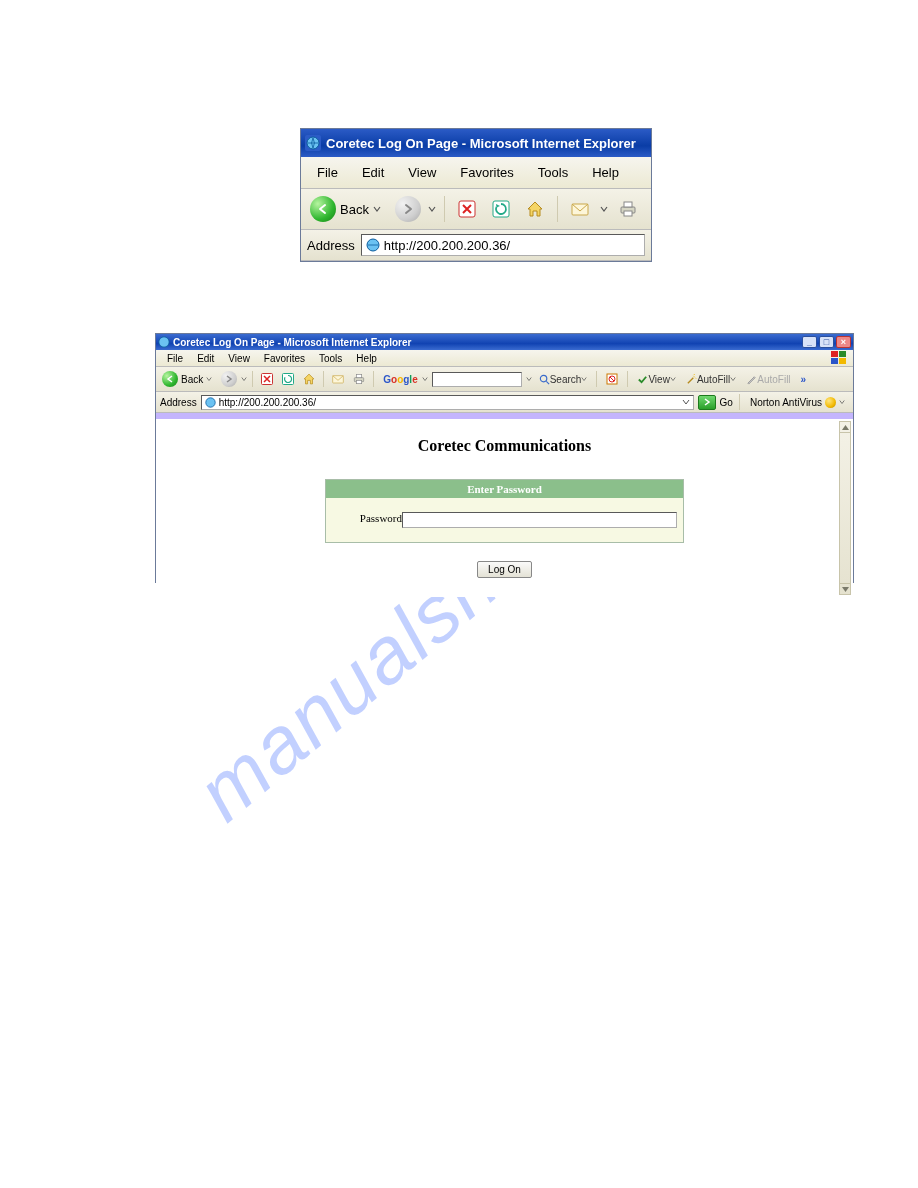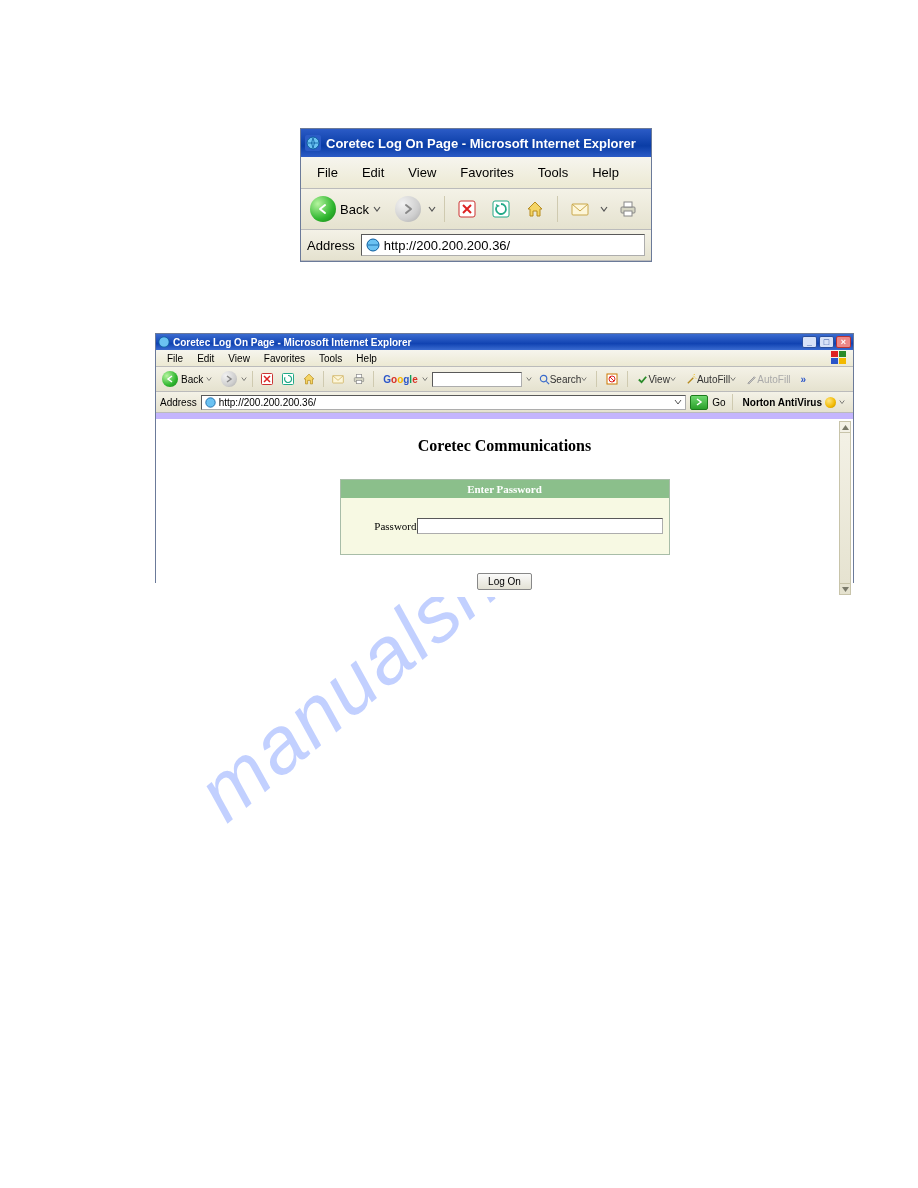--- a/index.html
+++ b/index.html
@@ -129,31 +129,31 @@
   .google-logo .y { color:#f4b400; } .google-logo .g { color:#0f9d58; }
   .gsearch-input { width:90px;height:15px;border:1px inset #adadad;background:#fff; }
   .tb2-label { display:flex;align-items:center;gap:0;padding:0 3px;color:#333; }
   .addrbar2 {
     background: linear-gradient(#f4f2e7,#e5e2cf);
     border-bottom:1px solid #bbb;
     padding:2px 4px;display:flex;align-items:center;gap:4px;
   }
   .addr-input2 { flex:1;height:15px;border:1px inset #adadad;background:#fff;display:flex;align-items:center;padding:0 3px;gap:3px; }
   .go-btn { width:18px;height:15px;background:linear-gradient(#6fd86f,#2aa02a);border:1px solid #1d7a1d;border-radius:2px;display:flex;align-items:center;justify-content:center;color:#fff;font-weight:bold;font-size:9px; }
-  .norton { display:flex;align-items:center;gap:3px;padding:0 4px;font-weight:bold; }
+  .norton { display:flex;align-items:center;gap:3px;padding:0 4px; }
   .norton-icon { width:11px;height:11px;border-radius:50%;background:radial-gradient(circle at 35% 35%,#ffe680,#f2b900 60%,#b38600); }
 
   .page-body {
     position:relative;height:184px;background:#fff;border-top:6px solid #c4b5fd;
     display:flex;flex-direction:column;align-items:center;
   }
   .page-heading { font-family:"Times New Roman",serif;font-weight:bold;font-size:16px;margin:18px 0 24px; }
-  .form-box { width:330px;border:1px solid #a8bda8; }
+  .form-box { width:359px;border:1px solid #a8bda8; }
   .form-header { background:#8bbf8b;color:#fff;text-align:center;padding:3px;font-family:"Times New Roman",serif;font-weight:bold;font-size:11px; }
-  .form-row { display:flex;align-items:center;background:#f7f9e3;padding:20px 6px;}
+  .form-row { display:flex;background:#f7f9e3;padding:14px 6px;}
   .form-row .lbl { font-family:"Times New Roman",serif;font-size:11px;flex:0 0 70px;text-align:right; }
   .pw-input { flex:1;height:16px;border:1px inset #adadad;background:#fff; }
   .logon-btn { margin-top:18px;padding:2px 10px;font-size:10px;border:1px solid #888;background:linear-gradient(#fafafa,#e4e2d5);border-radius:2px; }
 
   
   svg { display:block; }
 </style>
 </head>
 <body>
 

